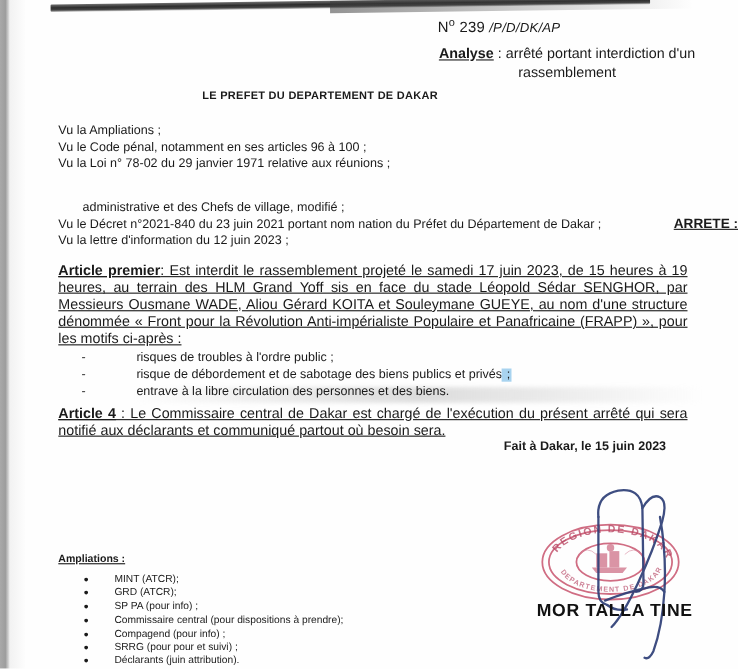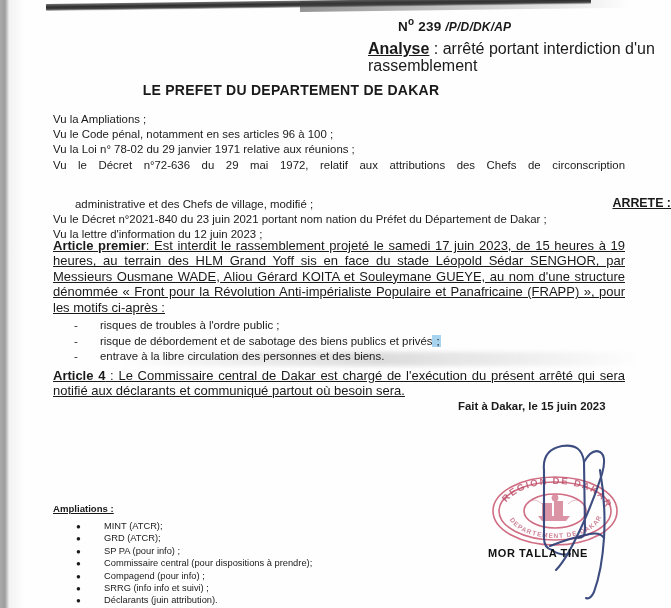--- a/index.html
+++ b/index.html
@@ -57,47 +57,47 @@
     width: 520px; height: 14px;
     background: linear-gradient(to right, rgba(225,225,225,0), rgba(208,208,208,.75), rgba(230,230,230,0));
     filter: blur(2px);
   }
 
   
   .doc-number {
     position: absolute;
     left: 380px; top: 16px;
     font-size: 13.5px;
-    font-weight: bold;
+    font-weight: normal;
     letter-spacing: .2px;
     white-space: nowrap;
     padding-left: 18px;
   }
   .doc-number .small-sup { font-size: 10px; }
   .doc-number .suffix { font-size: 12px; font-style: italic; }
 
   .analyse-block {
     position: absolute;
     left: 368px; top: 40px;
     width: 295px;
-    text-align: left;
-    font-size: 16px;
+    text-align: center;
+    font-size: 13px;
     line-height: 17px;
   }
   .analyse-label {
     font-weight: bold;
     text-decoration: underline;
   }
 
   .doc-title {
     position: absolute;
     left: 0; top: 82px;
     width: 582px;
     text-align: center;
-    font-size: 14px;
+    font-size: 10px;
     font-weight: bold;
     letter-spacing: .25px;
   }
 
   
   .visas {
     position: absolute;
     left: 53px; top: 112px;
     width: 572px;
     font-size: 11.4px;
@@ -156,21 +156,21 @@
   }
   .motif-row {
     display: flex;
     align-items: flex-start;
   }
   .motif-dash {
     width: 26px;
     flex: 0 0 26px;
     color: #2b2b2b;
   }
-  .motif-text { flex: 1 1 auto; }
+  .motif-text { flex: 1 1 auto; margin-left: 24px; }
   .hl {
     background: #a8d3ef;
     padding: 0 1px;
   }
 
   
   .date-line {
     position: absolute;
     left: 430px; top: 400px;
     font-size: 11.4px;
@@ -227,21 +227,21 @@
   .signature {
     position: absolute;
     left: 30px; top: 6px;
     width: 140px; height: 170px;
   }
   .signature svg { display: block; }
   .sig-name {
     position: absolute;
     left: 10px; top: 119px;
     width: 180px;
-    font-size: 11px;
+    font-size: 16px;
     font-weight: bold;
     letter-spacing: .6px;
     color: #111;
     white-space: nowrap;
   }
 </style>
 </head>
 <body>
 
 <div id="page">
@@ -261,21 +261,20 @@
   <div class="analyse-block">
     <span class="analyse-label">Analyse</span><span> : </span><span>arrêté portant interdiction d'un rassemblement</span>
   </div>
 
   <div class="doc-title">LE PREFET DU DEPARTEMENT DE DAKAR</div>
 
   <div class="visas">
     <div class="visa-line">Vu la Ampliations ;</div>
     <div class="visa-line">Vu le Code pénal, notamment en ses articles 96 à 100 ;</div>
     <div class="visa-line">Vu la Loi n° 78-02 du 29 janvier 1971 relative aux réunions ;</div>
-    <div class="visa-just">Vu le Décret n°72-636 du 29 mai 1972, relatif aux attributions des Chefs de circonscription</div>
     <div class="visa-cont">administrative et des Chefs de village, modifié ;</div>
     <div class="visa-line">Vu le Décret n°2021-840 du 23 juin 2021 portant nom nation du Préfet du Département de Dakar ;</div>
     <div class="visa-line">Vu la lettre d'information du 12 juin 2023 ;</div>
   </div>
 
   <div class="arrete-heading"><span>ARRETE :</span></div>
 
   <div class="article-block" id="article-premier">
     <span class="article-label">Article premier</span><span>: Est interdit le rassemblement projeté le samedi 17 juin 2023, de 15 heures à 19 heures, au terrain des HLM Grand Yoff sis en face du stade Léopold Sédar SENGHOR, par Messieurs Ousmane WADE, Aliou Gérard KOITA et Souleymane GUEYE, au nom d'une structure dénommée « Front pour la Révolution Anti-impérialiste Populaire et Panafricaine (FRAPP) », pour les motifs ci-après :</span>
   </div>
@@ -318,21 +317,21 @@
     <li class="ampl-row">
       <span class="ampl-bullet">●</span>
       <span class="ampl-text">Commissaire central (pour dispositions à prendre);</span>
     </li>
     <li class="ampl-row">
       <span class="ampl-bullet">●</span>
       <span class="ampl-text">Compagend (pour info) ;</span>
     </li>
     <li class="ampl-row">
       <span class="ampl-bullet">●</span>
-      <span class="ampl-text">SRRG (info info et suivi) ;</span>
+      <span class="ampl-text">SRRG (pour pour et suivi) ;</span>
     </li>
     <li class="ampl-row">
       <span class="ampl-bullet">●</span>
       <span class="ampl-text">Déclarants (juin attribution).</span>
     </li>
   </ul>
 
   <div class="sig-area">
 
     <div class="stamp">

